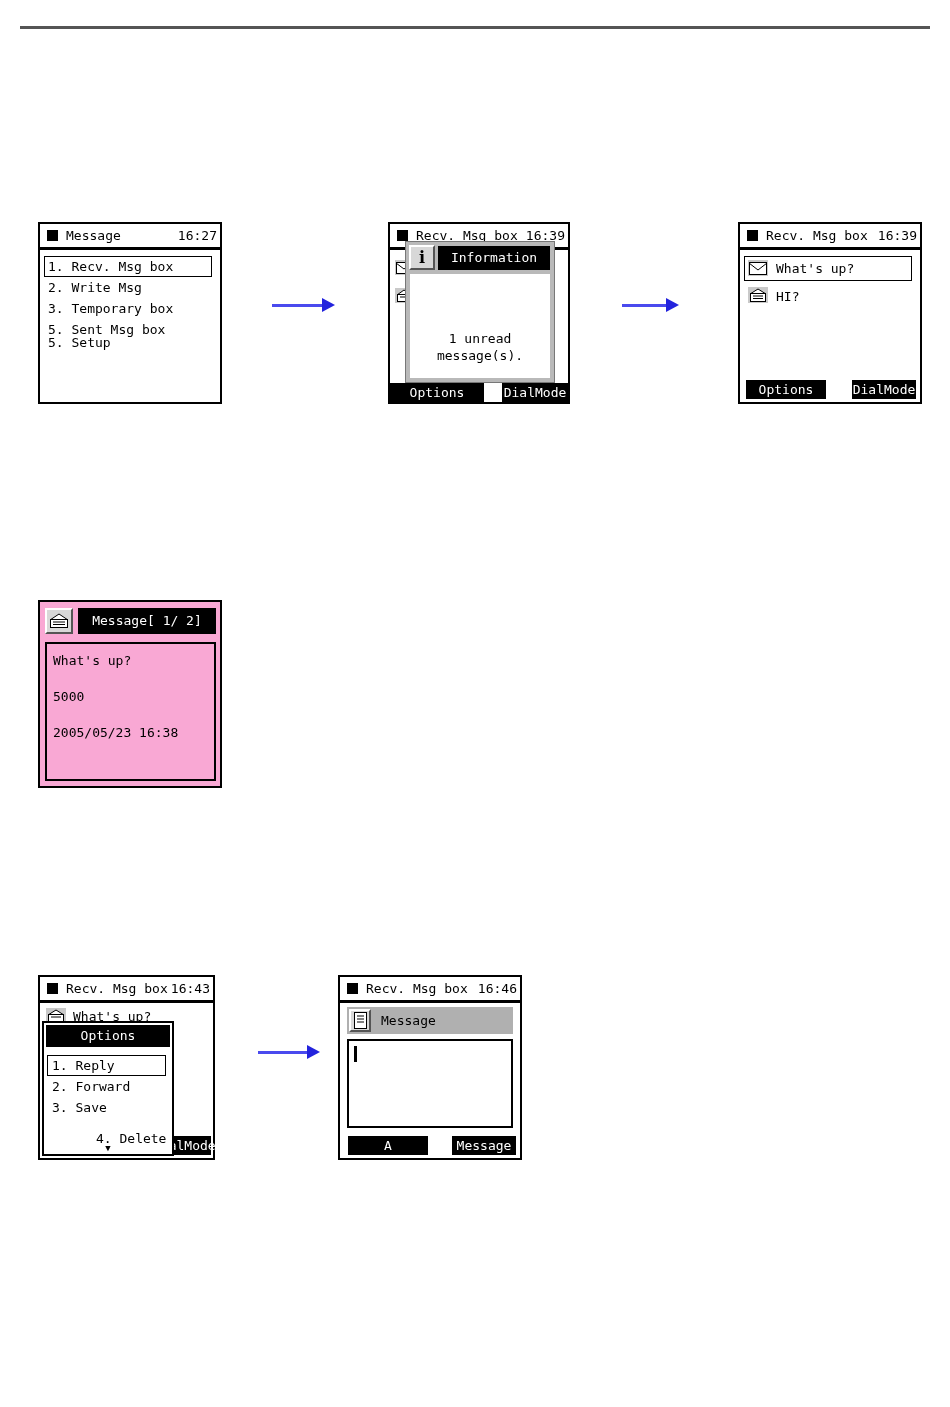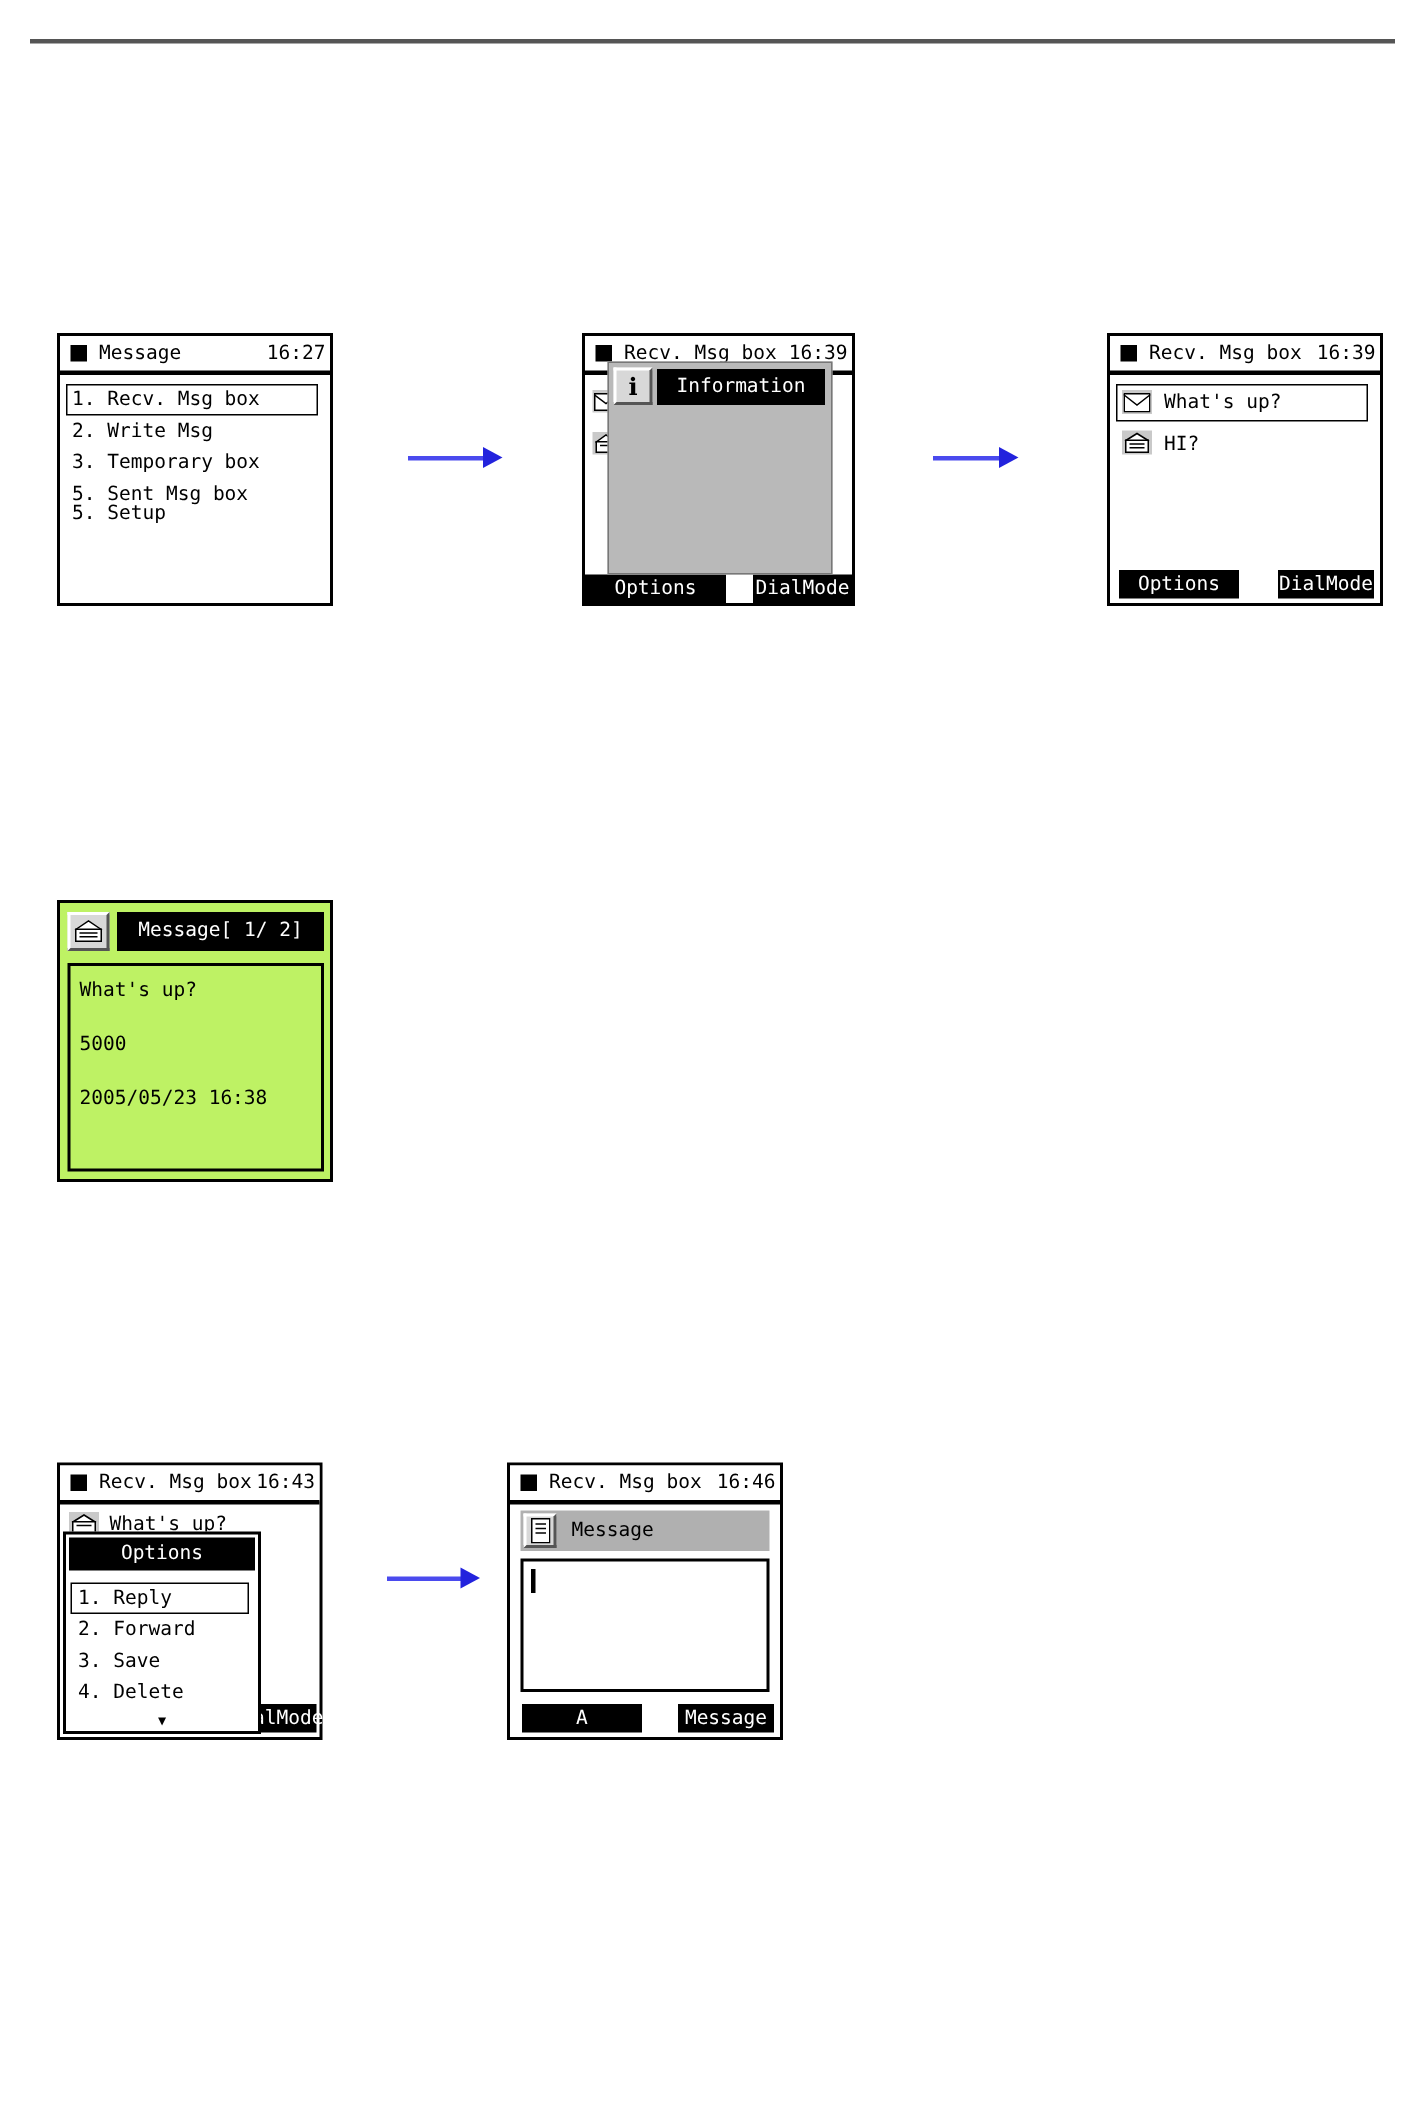--- a/index.html
+++ b/index.html
@@ -95,20 +95,24 @@
           <rect x="1.5" y="5.5" width="13" height="7" fill="#fff" stroke="#000"></rect>
           <line x1="4" y1="8" x2="12" y2="8" stroke="#000"></line>
         </svg>
     </div>
 
     <div class="dialog" style="left:15px;top:17px;width:148px;height:140px;">
       <div class="raised-btn" style="position:absolute;left:3px;top:3px;width:26px;height:25px;font-weight:bold;font-size:16px;font-family:'DejaVu Serif',serif;">
         <span>i</span>
       </div>
       <div class="dialog-head">Information</div>
+      <div class="dialog-body">
+        <div style="margin-top:58px;">1 unread</div>
+        <div style="margin-top:4px;">message(s).</div>
+      </div>
     </div>
     <div class="softkey" style="left:0px;bottom:0px;width:94px;height:19px;line-height:19px;">Options</div>
     <div class="softkey" style="right:0px;bottom:0px;width:66px;height:19px;line-height:19px;">DialMode</div>
   </div>
 
   <div class="arrow" style="left:622px;top:298px;width:57px;">
     <div class="stem" style="width:46px;"></div>
       <div class="head" style="left:44px;"></div>
   </div>
 
@@ -137,21 +141,21 @@
             <line x1="4" y1="8" x2="14" y2="8" stroke="#000"></line>
             <line x1="4" y1="10.5" x2="14" y2="10.5" stroke="#000"></line>
           </svg>
       </span>
       <span style="margin-left:8px;">HI?</span>
     </div>
     <div class="softkey" style="left:6px;bottom:3px;width:80px;height:19px;line-height:19px;">Options</div>
     <div class="softkey" style="right:4px;bottom:3px;width:64px;height:19px;line-height:19px;">DialMode</div>
   </div>
 
-  <div class="screen" style="left:38px;top:600px;width:180px;height:184px;background:#bef264;">
+  <div class="screen" style="left:38px;top:600px;width:180px;height:184px;background:#f9a8d4;">
     <div class="raised-btn" style="position:absolute;left:5px;top:6px;width:28px;height:26px;">
       <svg width="20" height="16" viewBox="0 0 20 16">
           <polyline points="1,7 10,1 19,7" fill="#fff" stroke="#000"></polyline>
           <rect x="1.5" y="6.5" width="17" height="8" fill="#fff" stroke="#000"></rect>
           <line x1="4" y1="9" x2="16" y2="9" stroke="#000"></line>
           <line x1="4" y1="11.5" x2="16" y2="11.5" stroke="#000"></line>
         </svg>
     </div>
     <div style="position:absolute;left:38px;top:6px;right:4px;height:26px;background:#000;color:#fff;text-align:center;line-height:26px;">Message[ 1/ 2]</div>
     <div style="position:absolute;left:5px;top:40px;right:4px;bottom:5px;border:2px solid #000;">
@@ -178,21 +182,21 @@
       </span>
       <span style="margin-left:7px;">What's up?</span>
     </div>
     <div class="softkey" style="right:2px;bottom:3px;width:58px;height:19px;line-height:19px;">DialMode</div>
     <div class="popup" style="left:2px;top:44px;width:128px;height:131px;">
       <div class="popup-head">Options</div>
       <div class="sel-box" style="left:3px;top:32px;width:117px;height:19px;"></div>
       <div class="popup-item" style="top:36px;">1. Reply</div>
       <div class="popup-item" style="top:57px;">2. Forward</div>
       <div class="popup-item" style="top:78px;">3. Save</div>
-      <div class="popup-item" style="top:99px;">4. Delete</div>
+      <div class="popup-item" style="top:109px;margin-left:44px;">4. Delete</div>
       <div class="more-ind">▼</div>
     </div>
   </div>
 
   <div class="arrow" style="left:258px;top:1045px;width:62px;">
     <div class="stem" style="width:51px;"></div>
       <div class="head" style="left:49px;"></div>
   </div>
 
   <div class="screen" style="left:338px;top:975px;width:180px;height:181px;">

